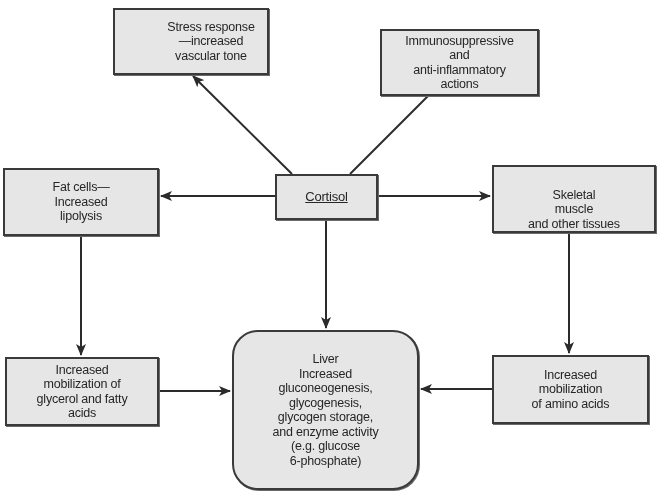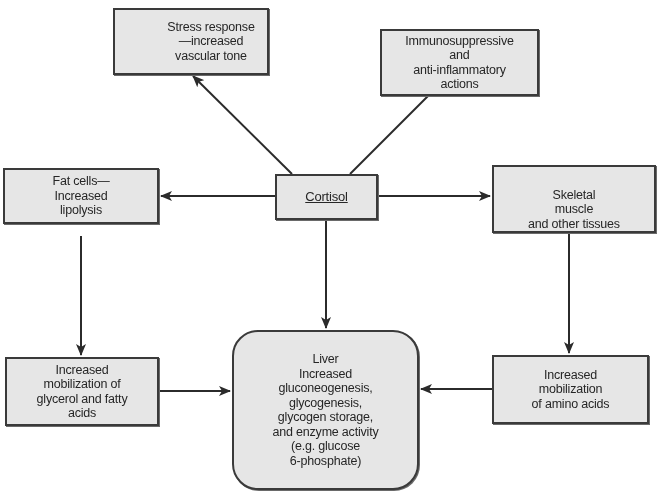--- a/index.html
+++ b/index.html
@@ -15,21 +15,21 @@
     display: flex; align-items: center; justify-content: center;
     text-align: center;
     color: #262626;
     font-size: 12.5px;
     line-height: 14.5px;
     letter-spacing: -0.2px;
   }
   .node .label { white-space: pre-line; }
   #n-stress   { left: 113px; top: 8px;   width: 156px; height: 67px; padding-left: 40px; }
   #n-immuno   { left: 380px; top: 6px;   width: 159px; height: 67px; margin-top: 23px; }
-  #n-fat      { left: 3px;   top: 168px; width: 156px; height: 56px; }
+  #n-fat      { left: 3px;   top: 168px; width: 156px; height: 68px; }
   #n-cortisol { left: 275px; top: 174px; width: 103px; height: 46px; font-size: 13px; text-decoration: underline; }
   #n-skeletal { left: 492px; top: 165px; width: 164px; height: 68px; align-items: flex-end; }
   #n-glycerol { left: 5px;   top: 357px; width: 154px; height: 69px; }
   #n-liver    { left: 232px; top: 330px; width: 187px; height: 160px; border-radius: 26px; }
   #n-amino    { left: 492px; top: 355px; width: 157px; height: 69px; }
   svg.edges { position: absolute; left: 0; top: 0; }
   svg.edges line { stroke: #2b2b2b; stroke-width: 2; }
 </style>
 </head>
 <body>

